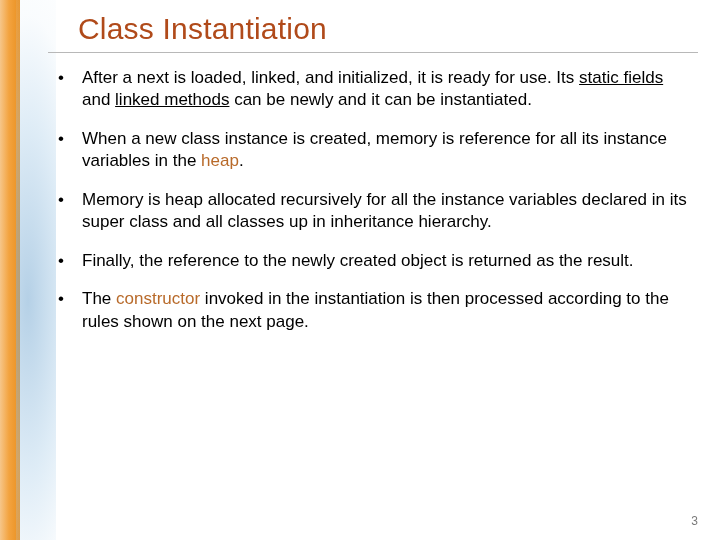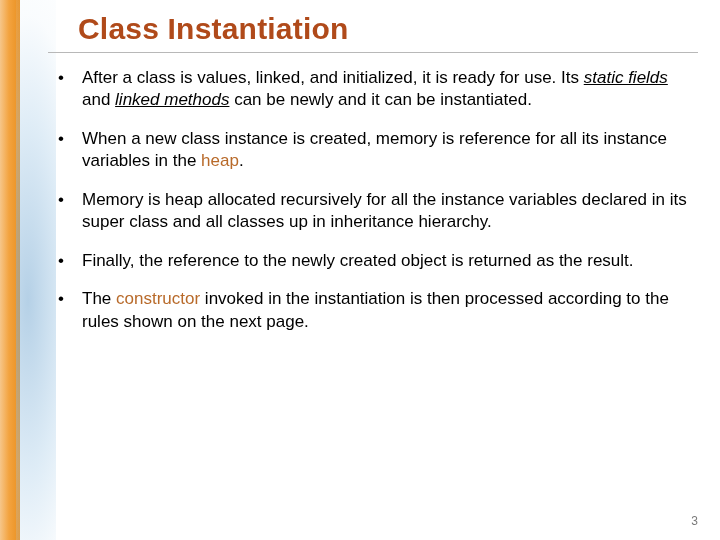--- a/index.html
+++ b/index.html
@@ -41,21 +41,21 @@
   .content {
     position: absolute;
     left: 38px;
     top: 0;
     right: 12px;
     bottom: 0;
     padding: 8px 10px 0 10px;
   }
   h1.title {
     font-size: 30px;
-    font-weight: 700;
+    font-weight: 400;
     color: #b04a1a;
     margin: 4px 0 6px 30px;
     letter-spacing: 0.2px;
   }
   .rule {
     border: none;
     border-top: 1.5px solid #b8b8b8;
     margin: 0 0 14px 0;
   }
   ul.bullets {
@@ -71,21 +71,21 @@
     margin-bottom: 16px;
   }
   ul.bullets > li::before {
     content: "•";
     position: absolute;
     left: 10px;
     top: 0;
     color: #000;
     font-size: 17px;
   }
-  .u { text-decoration: underline; font-style: italic; }
+  .u { text-decoration: underline; }
   .accent { color: #b86a2a; text-align: right; }
   .page-num {
     position: absolute;
     right: 22px;
     bottom: 12px;
     font-size: 12px;
     color: #7a7a7a;
   }
 </style>
 </head>
@@ -95,21 +95,21 @@
   <div class="orange"></div>
   <div class="blue"></div>
 </div>
 
 <div class="content">
   <h1 class="title">Class Instantiation</h1>
   <hr class="rule">
 
   <ul class="bullets">
     <li>
-      <span>After a class is values, linked, and initialized, it is ready for use.  Its </span><span class="u">static fields</span><span> and </span><span class="u">linked methods</span><span> can be newly and it can be instantiated.</span>
+      <span>After a next is loaded, linked, and initialized, it is ready for use.  Its </span><span class="u">static fields</span><span> and </span><span class="u">linked methods</span><span> can be newly and it can be instantiated.</span>
     </li>
     <li>
       <span>When a new class instance is created, memory is reference for all its instance variables in the </span><span class="accent">heap</span><span>.</span>
     </li>
     <li>
       <span>Memory is heap allocated recursively for all the instance variables declared in its super class and all classes up in  inheritance hierarchy.</span>
     </li>
     <li>
       <span>Finally, the reference to the newly created object is returned as the result.</span>
     </li>

